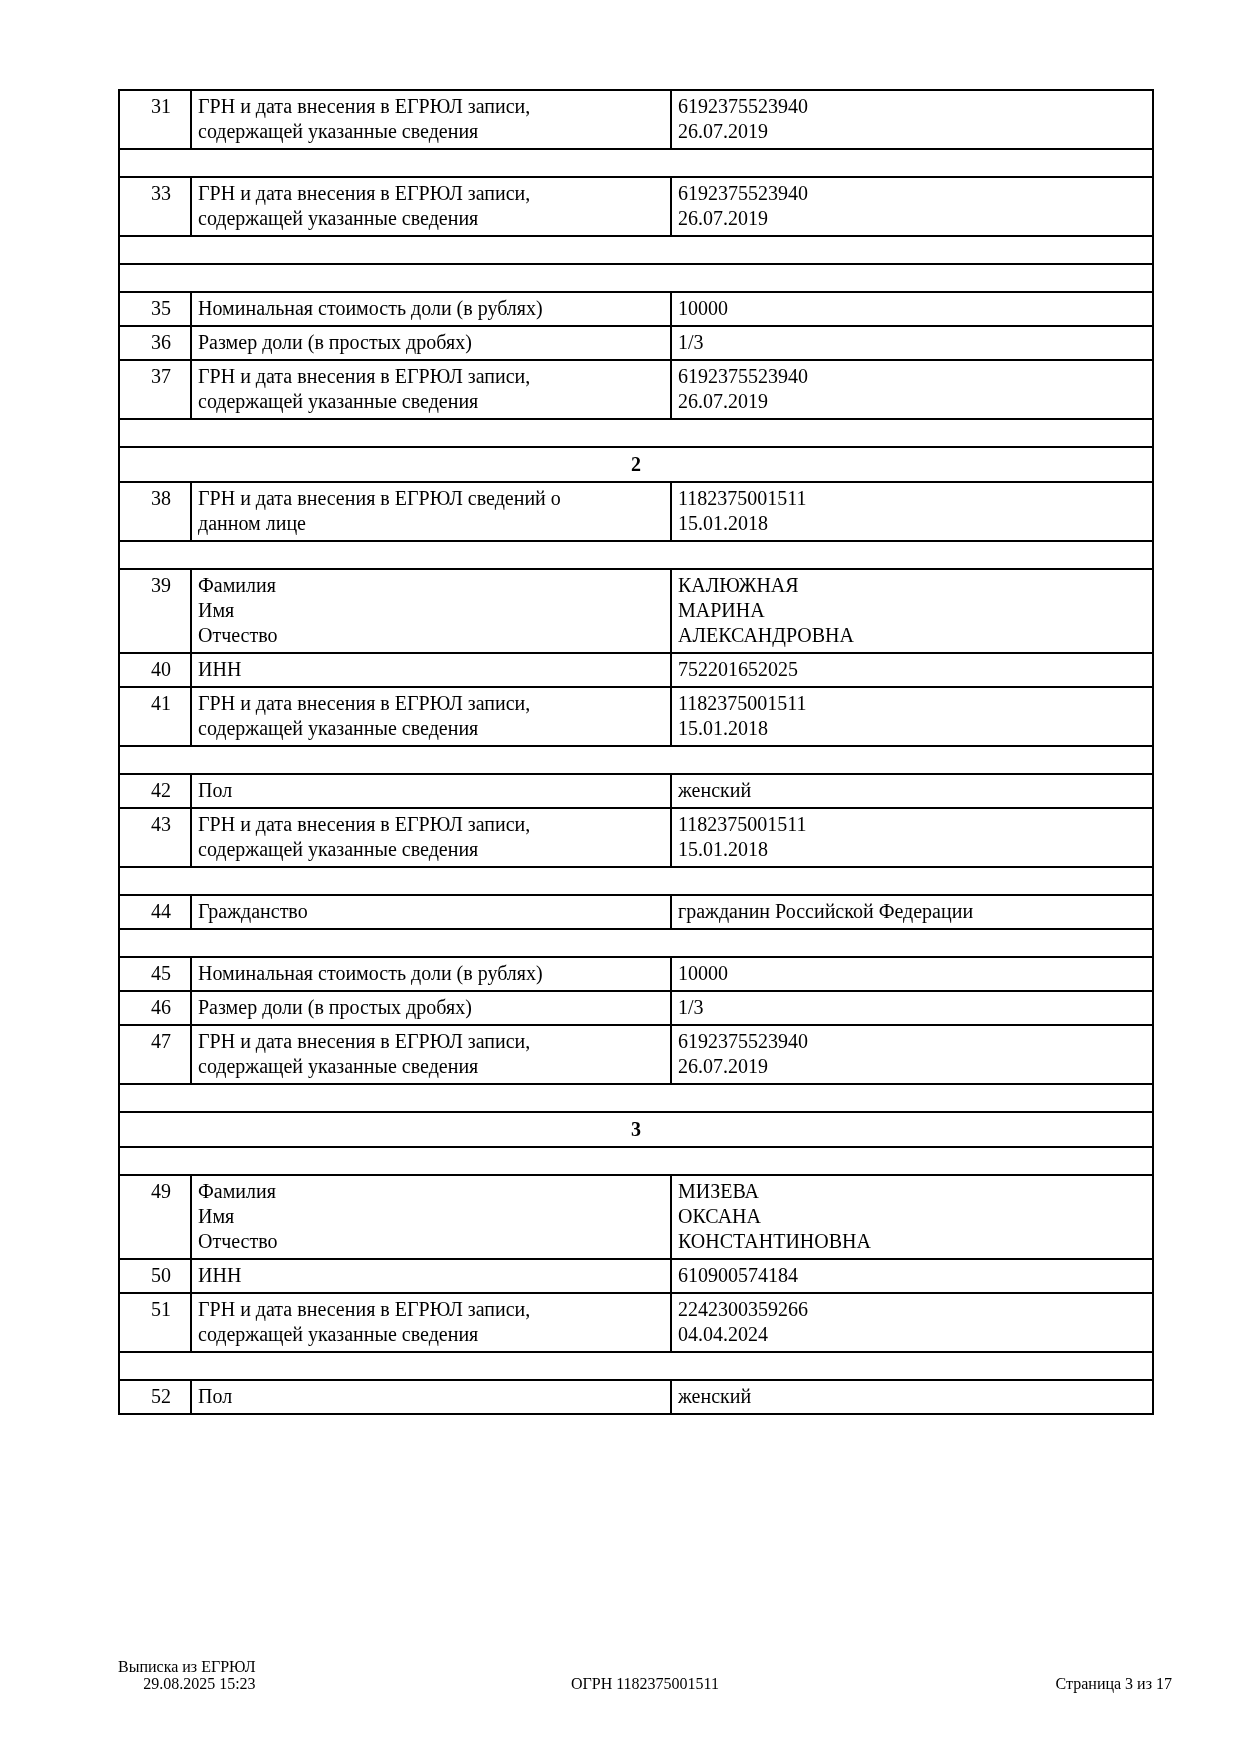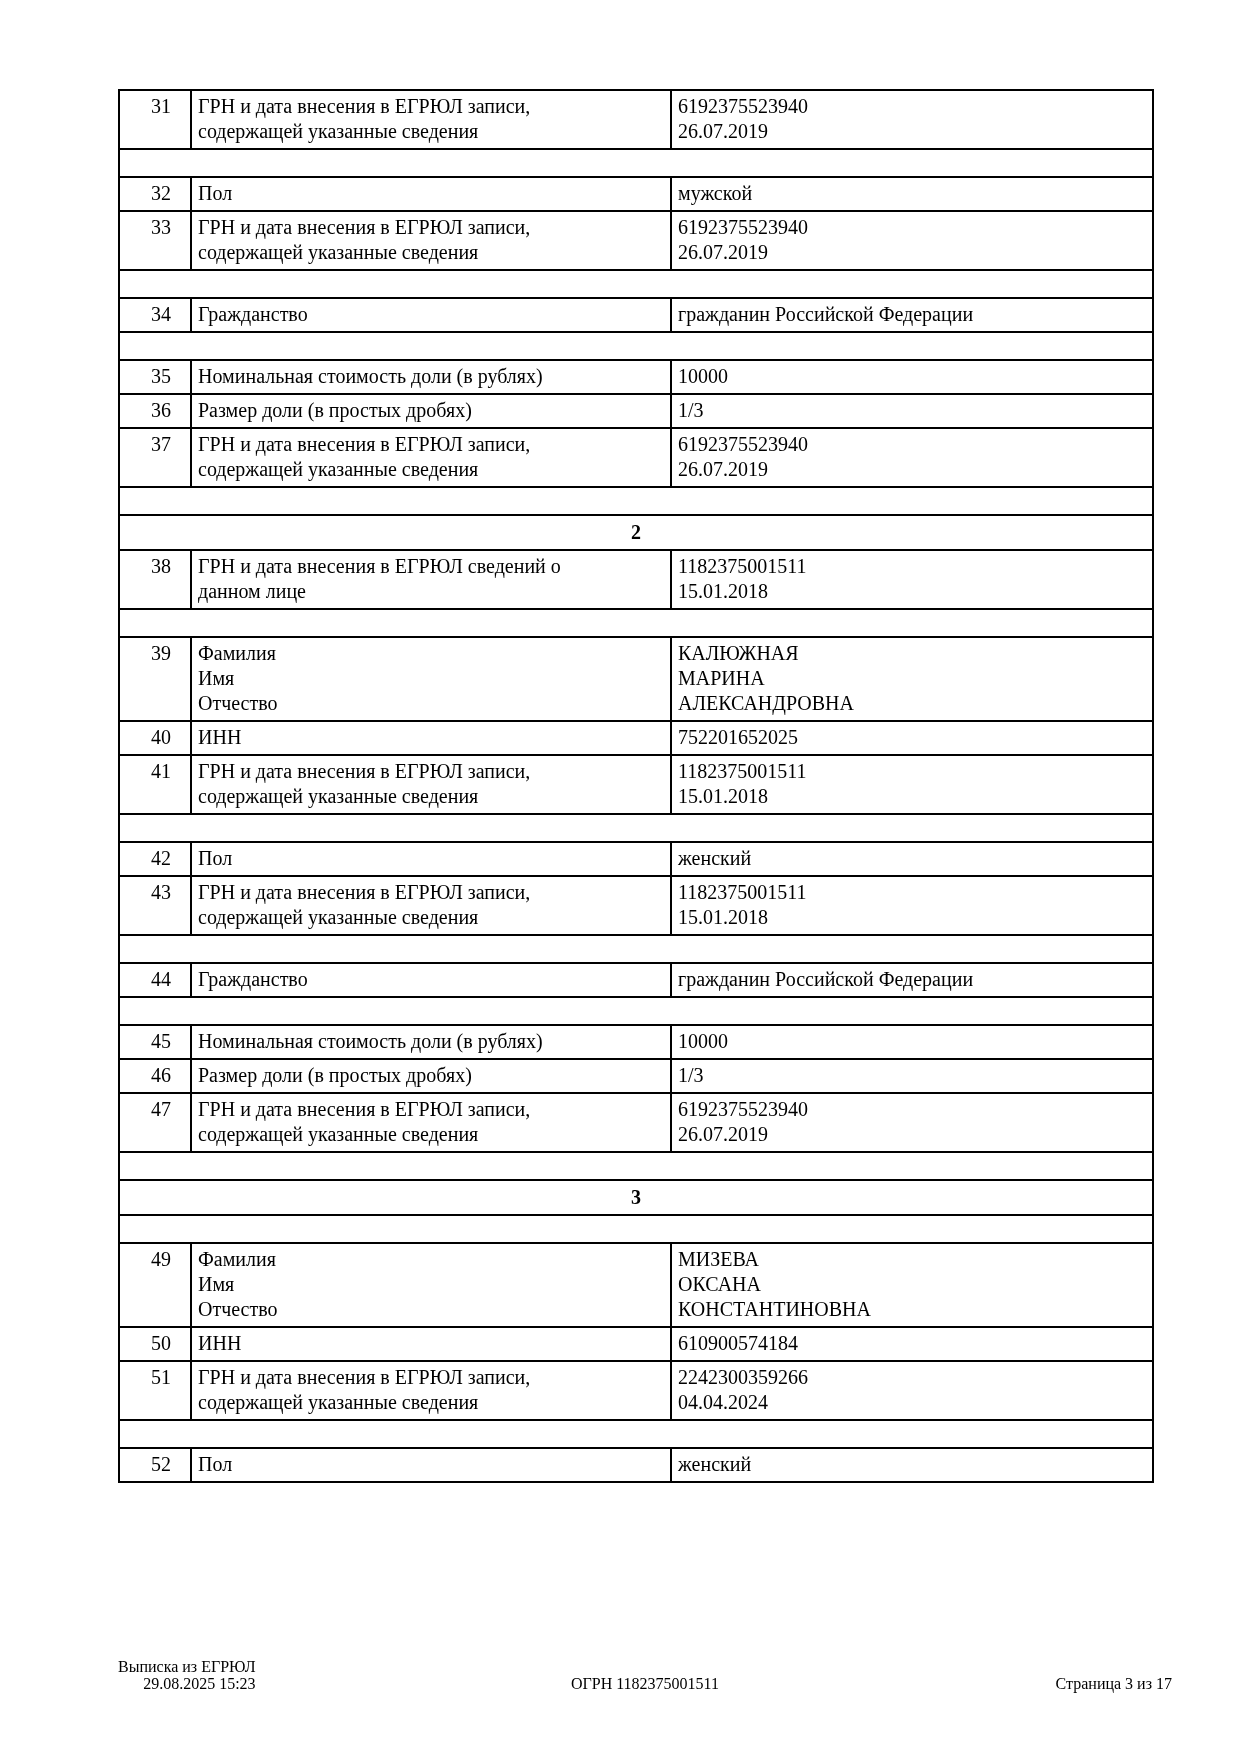--- a/index.html
+++ b/index.html
@@ -78,43 +78,33 @@
     <td class="label">ГРН и дата внесения в ЕГРЮЛ записи,
 содержащей указанные сведения</td>
     <td class="value">6192375523940
 26.07.2019</td>
   </tr>
 
   <tr class="spacer">
     <td colspan="3"></td>
   </tr>
 
-  <tr>
-    <td class="num">32</td>
-    <td class="label">Пол</td>
-    <td class="value">мужской</td>
-  </tr>
 
   <tr>
     <td class="num">33</td>
     <td class="label">ГРН и дата внесения в ЕГРЮЛ записи,
 содержащей указанные сведения</td>
     <td class="value">6192375523940
 26.07.2019</td>
   </tr>
 
   <tr class="spacer">
     <td colspan="3"></td>
   </tr>
 
-  <tr>
-    <td class="num">34</td>
-    <td class="label">Гражданство</td>
-    <td class="value">гражданин Российской Федерации</td>
-  </tr>
 
   <tr class="spacer">
     <td colspan="3"></td>
   </tr>
 
   <tr>
     <td class="num">35</td>
     <td class="label">Номинальная стоимость доли (в рублях)</td>
     <td class="value">10000</td>
   </tr>

